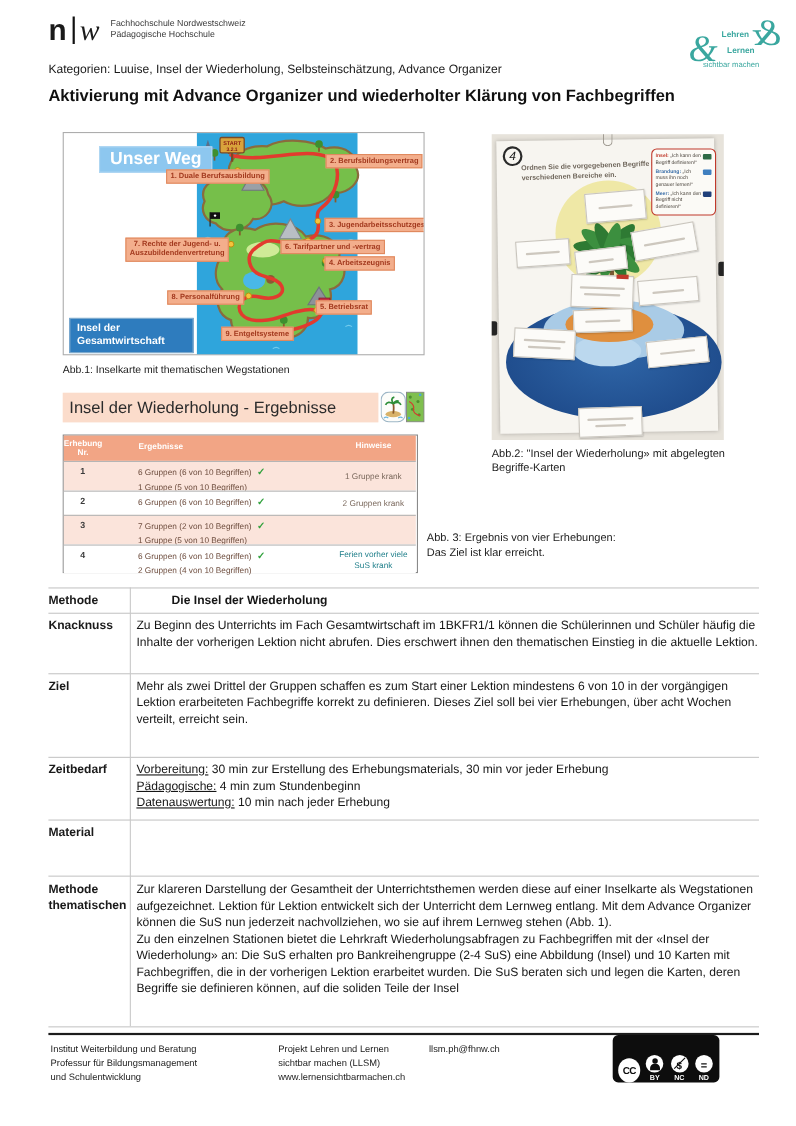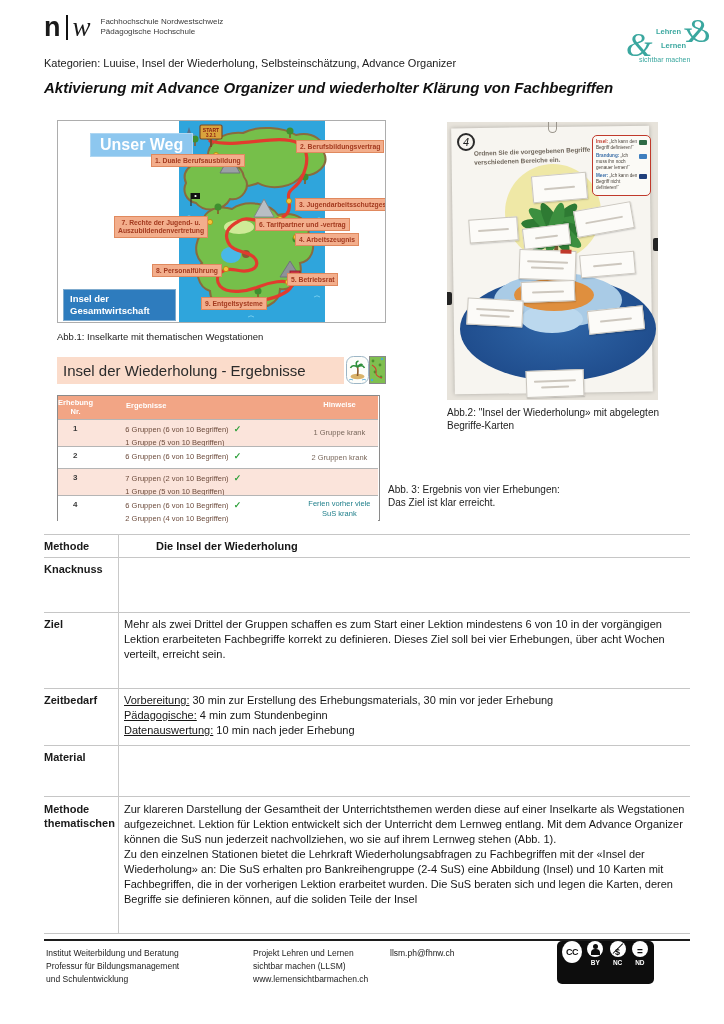--- a/index.html
+++ b/index.html
@@ -14,21 +14,21 @@
   
   .nwlogo { left:44px; top:14px; display:flex; align-items:flex-start; }
   .nw-n { font-size:27px; font-weight:bold; line-height:26px; }
   .nw-bar { width:2px; height:25px; background:#111; margin:1px 5px 0 5px; }
   .nw-w { font-family:"Liberation Serif", serif; font-style:italic; font-size:27px; line-height:26px; }
   .nw-org { margin-left:10px; font-size:8px; line-height:1.3; color:#3a3a3a; padding-top:3px; }
   .llsm-logo { left:626px; top:12px; width:88px; height:56px; color:#3AA79F; }
   .llsm-amp { position:absolute; font-family:"Liberation Serif", serif; font-style:italic; font-size:34px; line-height:1; color:#3AA79F; }
   .llsm-word { position:absolute; font-size:7.5px; color:#3AA79F; white-space:nowrap; }
   .categories { left:44px; top:57px; font-size:11px; }
-  .doc-title { left:44px; top:79px; font-size:15px; font-weight:bold; color:#101010;font-style:italic; }
+  .doc-title { left:44px; top:79px; font-size:15px; font-weight:bold; color:#101010; }
 
   
   .fig1 { left:57px; top:120px; width:329px; height:203px; border:1px solid #adadad; background:#fff; overflow:hidden; }
   .fig1 svg { position:absolute; left:0; top:0; }
   .mapTitle { position:absolute; left:32px; top:12px; background:#8DC7EF; border:1px solid #aed6f2; color:#fff; font-weight:bold; font-size:16px; padding:2px 9px; }
   .station { position:absolute; background:#F3AE8C; border:1px solid #E0895E; color:#A33A1F; font-size:6.8px; font-weight:600; padding:1.5px 3px; white-space:nowrap; line-height:1.25; }
   .station.two { text-align:center; }
   .gwLabel { position:absolute; left:5px; top:168px; width:113px; background:#2E7CBE; border:1px solid #7fabce; color:#fff; font-weight:bold; font-size:9.5px; line-height:1.25; padding:3px 6px; }
   .fig-caption { font-size:9.5px; color:#222; line-height:1.3; }
   .cap1 { left:57px; top:331px; }
@@ -77,21 +77,21 @@
   .mlabel { position:absolute; left:44px; width:72px; font-size:11px; font-weight:bold; line-height:1.3; }
   .mtext { position:absolute; left:124px; width:566px; font-size:11px; line-height:15px; color:#161616; }
   .ul { text-decoration:underline; }
   .mpara + .mpara { margin-top:0; }
 
   
   .footRule { left:44px; top:939px; width:646px; height:2px; background:#1c1c1c; }
   .foot { font-size:8.5px; line-height:1.55; color:#222; }
   .fc1 { left:46px; top:947px; } .fc2 { left:253px; top:947px; } .fc3 { left:390px; top:947px; }
   .fc3 a, .fc2 .link { color:#222; text-decoration:none; }
-  .ccBadge { left:557px; top:941px; width:97px; height:43px; background:#0d0d0d; border-radius:5px; display:flex; align-items:flex-start; padding:0 5px; gap:4px; }
+  .ccBadge { left:557px; top:941px; width:97px; height:43px; background:#0d0d0d; border-radius:5px; display:flex; align-items:flex-end; padding:0 5px; gap:4px; }
   .ccBig { width:22px; height:22px; border-radius:50%; background:#fff; color:#0d0d0d; font-weight:bold; font-size:9px; text-align:center; line-height:22px; letter-spacing:-0.5px; }
   .ccCol { display:flex; flex-direction:column; align-items:center; width:20px; }
   .ccCirc { width:16px; height:16px; border-radius:50%; background:#fff; color:#0d0d0d; position:relative; text-align:center; }
   .ccLbl { color:#fff; font-size:6.5px; font-weight:bold; margin-top:2px; }
   .person-head { position:absolute; left:5.5px; top:2.5px; width:5px; height:5px; border-radius:50%; background:#0d0d0d; }
   .person-body { position:absolute; left:3.5px; top:8px; width:9px; height:6px; border-radius:4px 4px 0 0; background:#0d0d0d; }
   .dollar { font-size:9px; font-weight:bold; line-height:16px; }
   .strike { position:absolute; left:1px; top:7px; width:14px; height:1.4px; background:#0d0d0d; transform:rotate(-45deg); }
   .equals { font-size:10px; font-weight:bold; line-height:15px; }
 </style>
@@ -378,20 +378,21 @@
   <div class="mline" style="top:688px;"></div>
   <div class="mline" style="top:745px;"></div>
   <div class="mline" style="top:796px;"></div>
   <div class="mline" style="top:933px;"></div>
   <div class="vline"></div>
 
   <div class="mlabel" style="top:539px;">Methode</div>
   <div class="mtext" style="top:539px;font-weight:bold;padding-left:32px;">Die Insel der Wiederholung</div>
 
   <div class="mlabel" style="top:562px;">Knacknuss</div>
+  <div class="mtext" style="top:562px;">Zu Beginn des Unterrichts im Fach Gesamtwirtschaft im 1BKFR1/1 können die Schülerinnen und Schüler häufig die Inhalte der vorherigen Lektion nicht abrufen. Dies erschwert ihnen den thematischen Einstieg in die aktuelle Lektion.</div>
 
   <div class="mlabel" style="top:617px;">Ziel</div>
   <div class="mtext" style="top:617px;">Mehr als zwei Drittel der Gruppen schaffen es zum Start einer Lektion mindestens 6 von 10 in der vorgängigen Lektion erarbeiteten Fachbegriffe korrekt zu definieren. Dieses Ziel soll bei vier Erhebungen, über acht Wochen verteilt, erreicht sein.</div>
 
   <div class="mlabel" style="top:693px;">Zeitbedarf</div>
   <div class="mtext" style="top:693px;">
     <div><span class="ul">Vorbereitung:</span><span> 30 min zur Erstellung des Erhebungsmaterials, 30 min vor jeder Erhebung</span></div>
     <div><span class="ul">Pädagogische:</span><span> 4 min zum Stundenbeginn</span></div>
     <div><span class="ul">Datenauswertung:</span><span> 10 min nach jeder Erhebung</span></div>
   </div>

